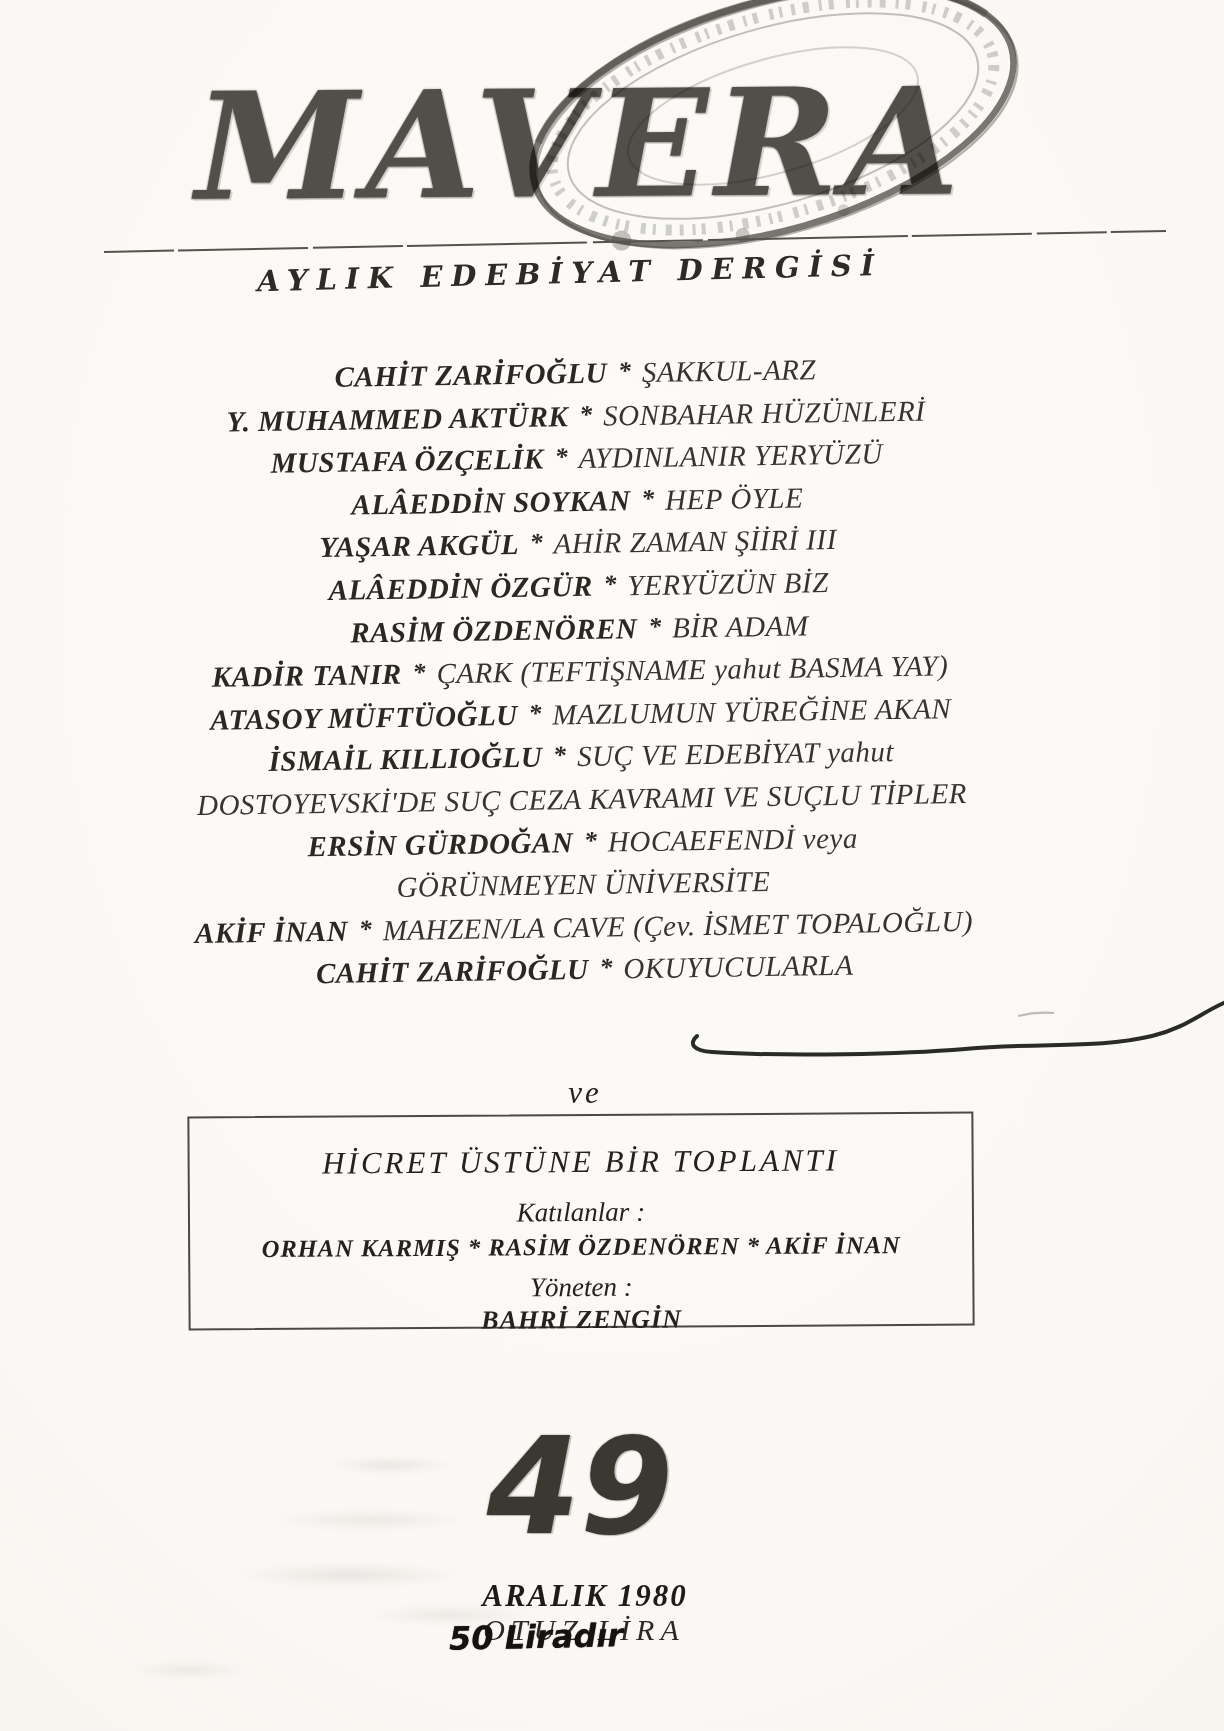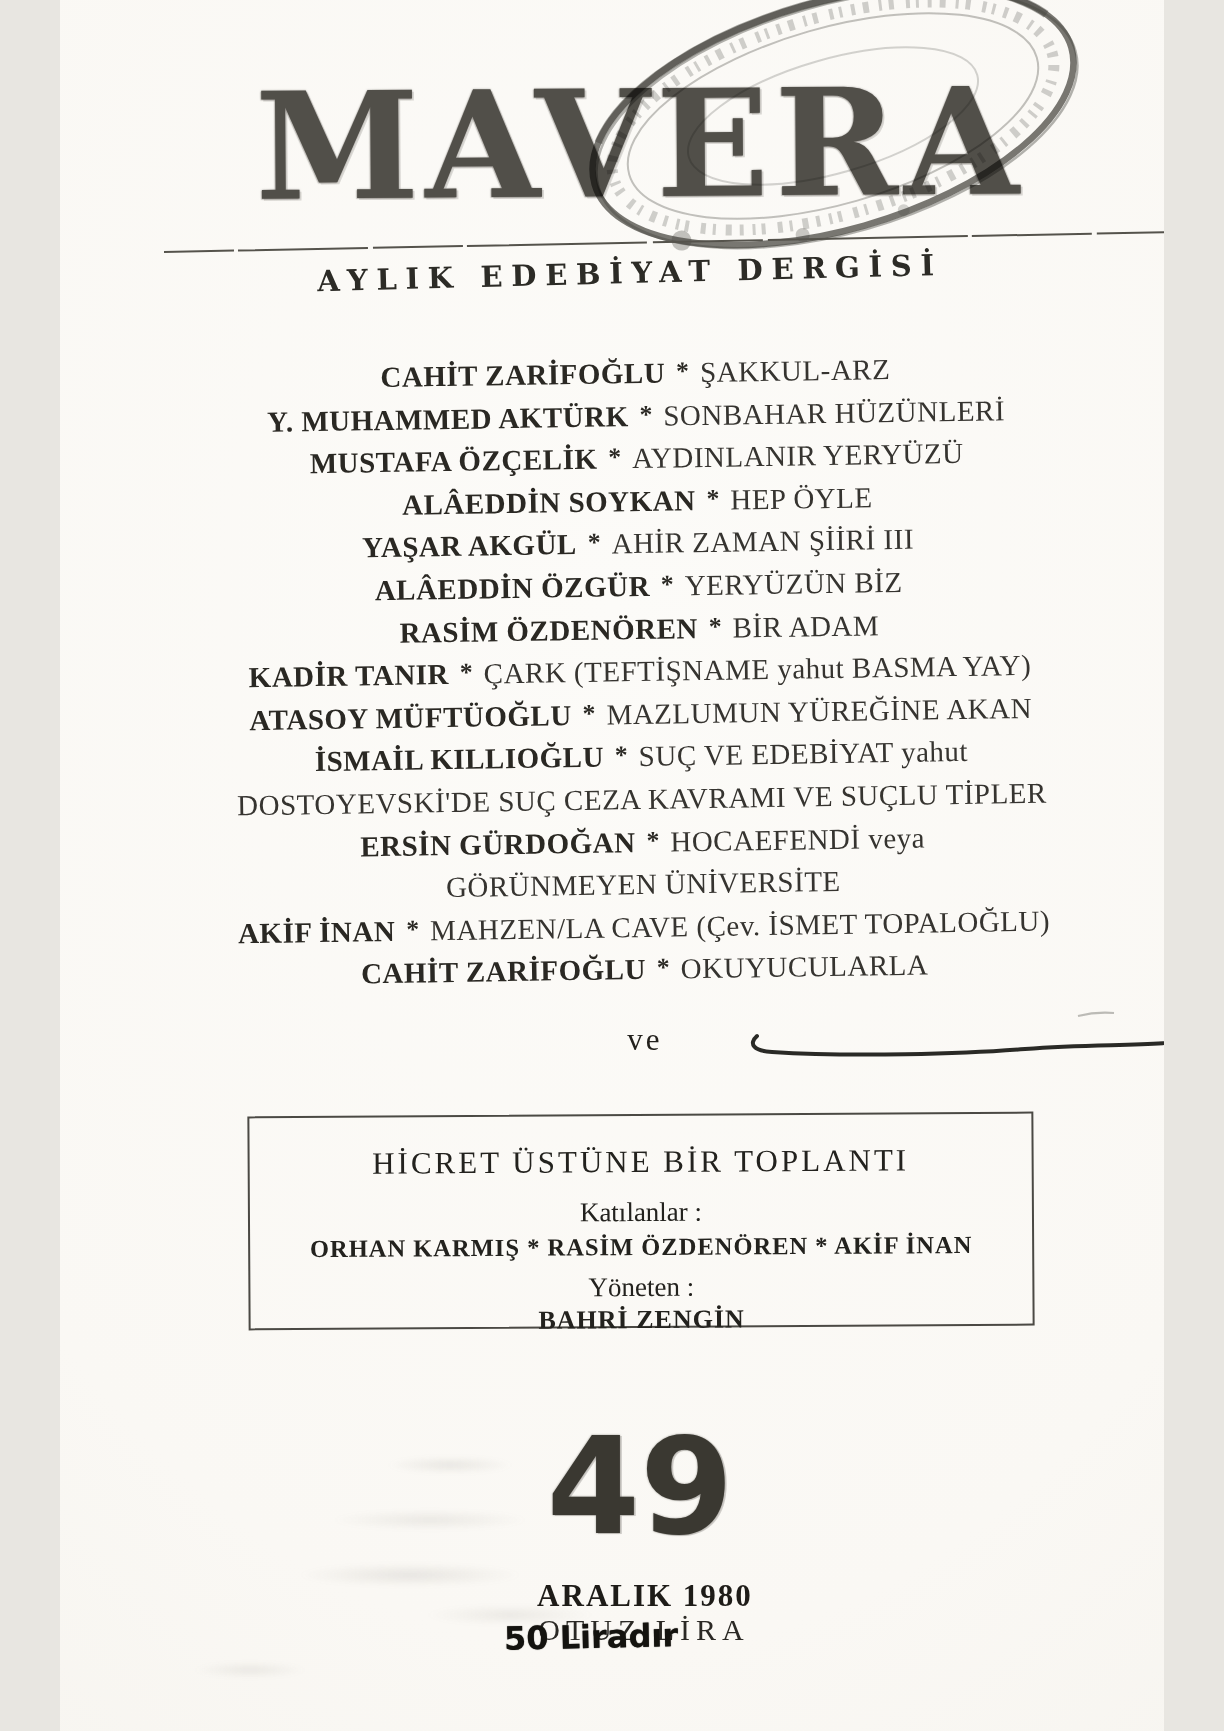--- a/index.html
+++ b/index.html
@@ -4,24 +4,25 @@
 <style>
   :root{
     --ink:#24221d;
     --soft-ink:#4a4843;
     --paper:#fbfaf6;
   }
   html,body{margin:0;padding:0;}
   body{background:#e8e6e1;font-family:"Liberation Serif",serif;}
   .page{
     position:relative;
-    width:1104px;height:1731px;
+    width:1224px;height:1731px;
     margin:0 auto;
     overflow:hidden;
     background:radial-gradient(1400px 1900px at 50% 35%, #fcfbf8 0%, #faf8f4 55%, #f3f1eb 100%);
+    font-style:italic;
   }
   
   .masthead{
     position:absolute;left:0;top:64px;width:1160px;
     text-align:center;
     font-family:"DejaVu Serif",serif;
     font-weight:bold;
     font-size:148px;line-height:160px;
     letter-spacing:6px;
     color:#514f49;
@@ -56,21 +57,21 @@
   }
   .row{
     height:42.6px;
     font-size:29px;line-height:42.6px;
     white-space:nowrap;
   }
   .row .author{font-weight:700;color:#2a2823;letter-spacing:0.5px;}
   .row .sep{font-weight:700;color:#2a2823;margin:0 11px;position:relative;top:-3px;font-size:0.88em;}
   .row .title{font-weight:400;color:#363430;letter-spacing:0.5px;}
   .connector{
-    position:absolute;left:0;top:1022px;width:1170px;
+    position:absolute;left:0;top:1075px;width:1170px;
     text-align:center;
     font-size:31px;color:#23211d;
     letter-spacing:3px;
     font-family:"Liberation Serif",serif;
   }
   
   .panel{
     position:absolute;left:188px;top:1114px;width:786px;height:214px;
     border:2px solid rgba(44,42,37,.85);
     transform:rotate(-0.35deg);

